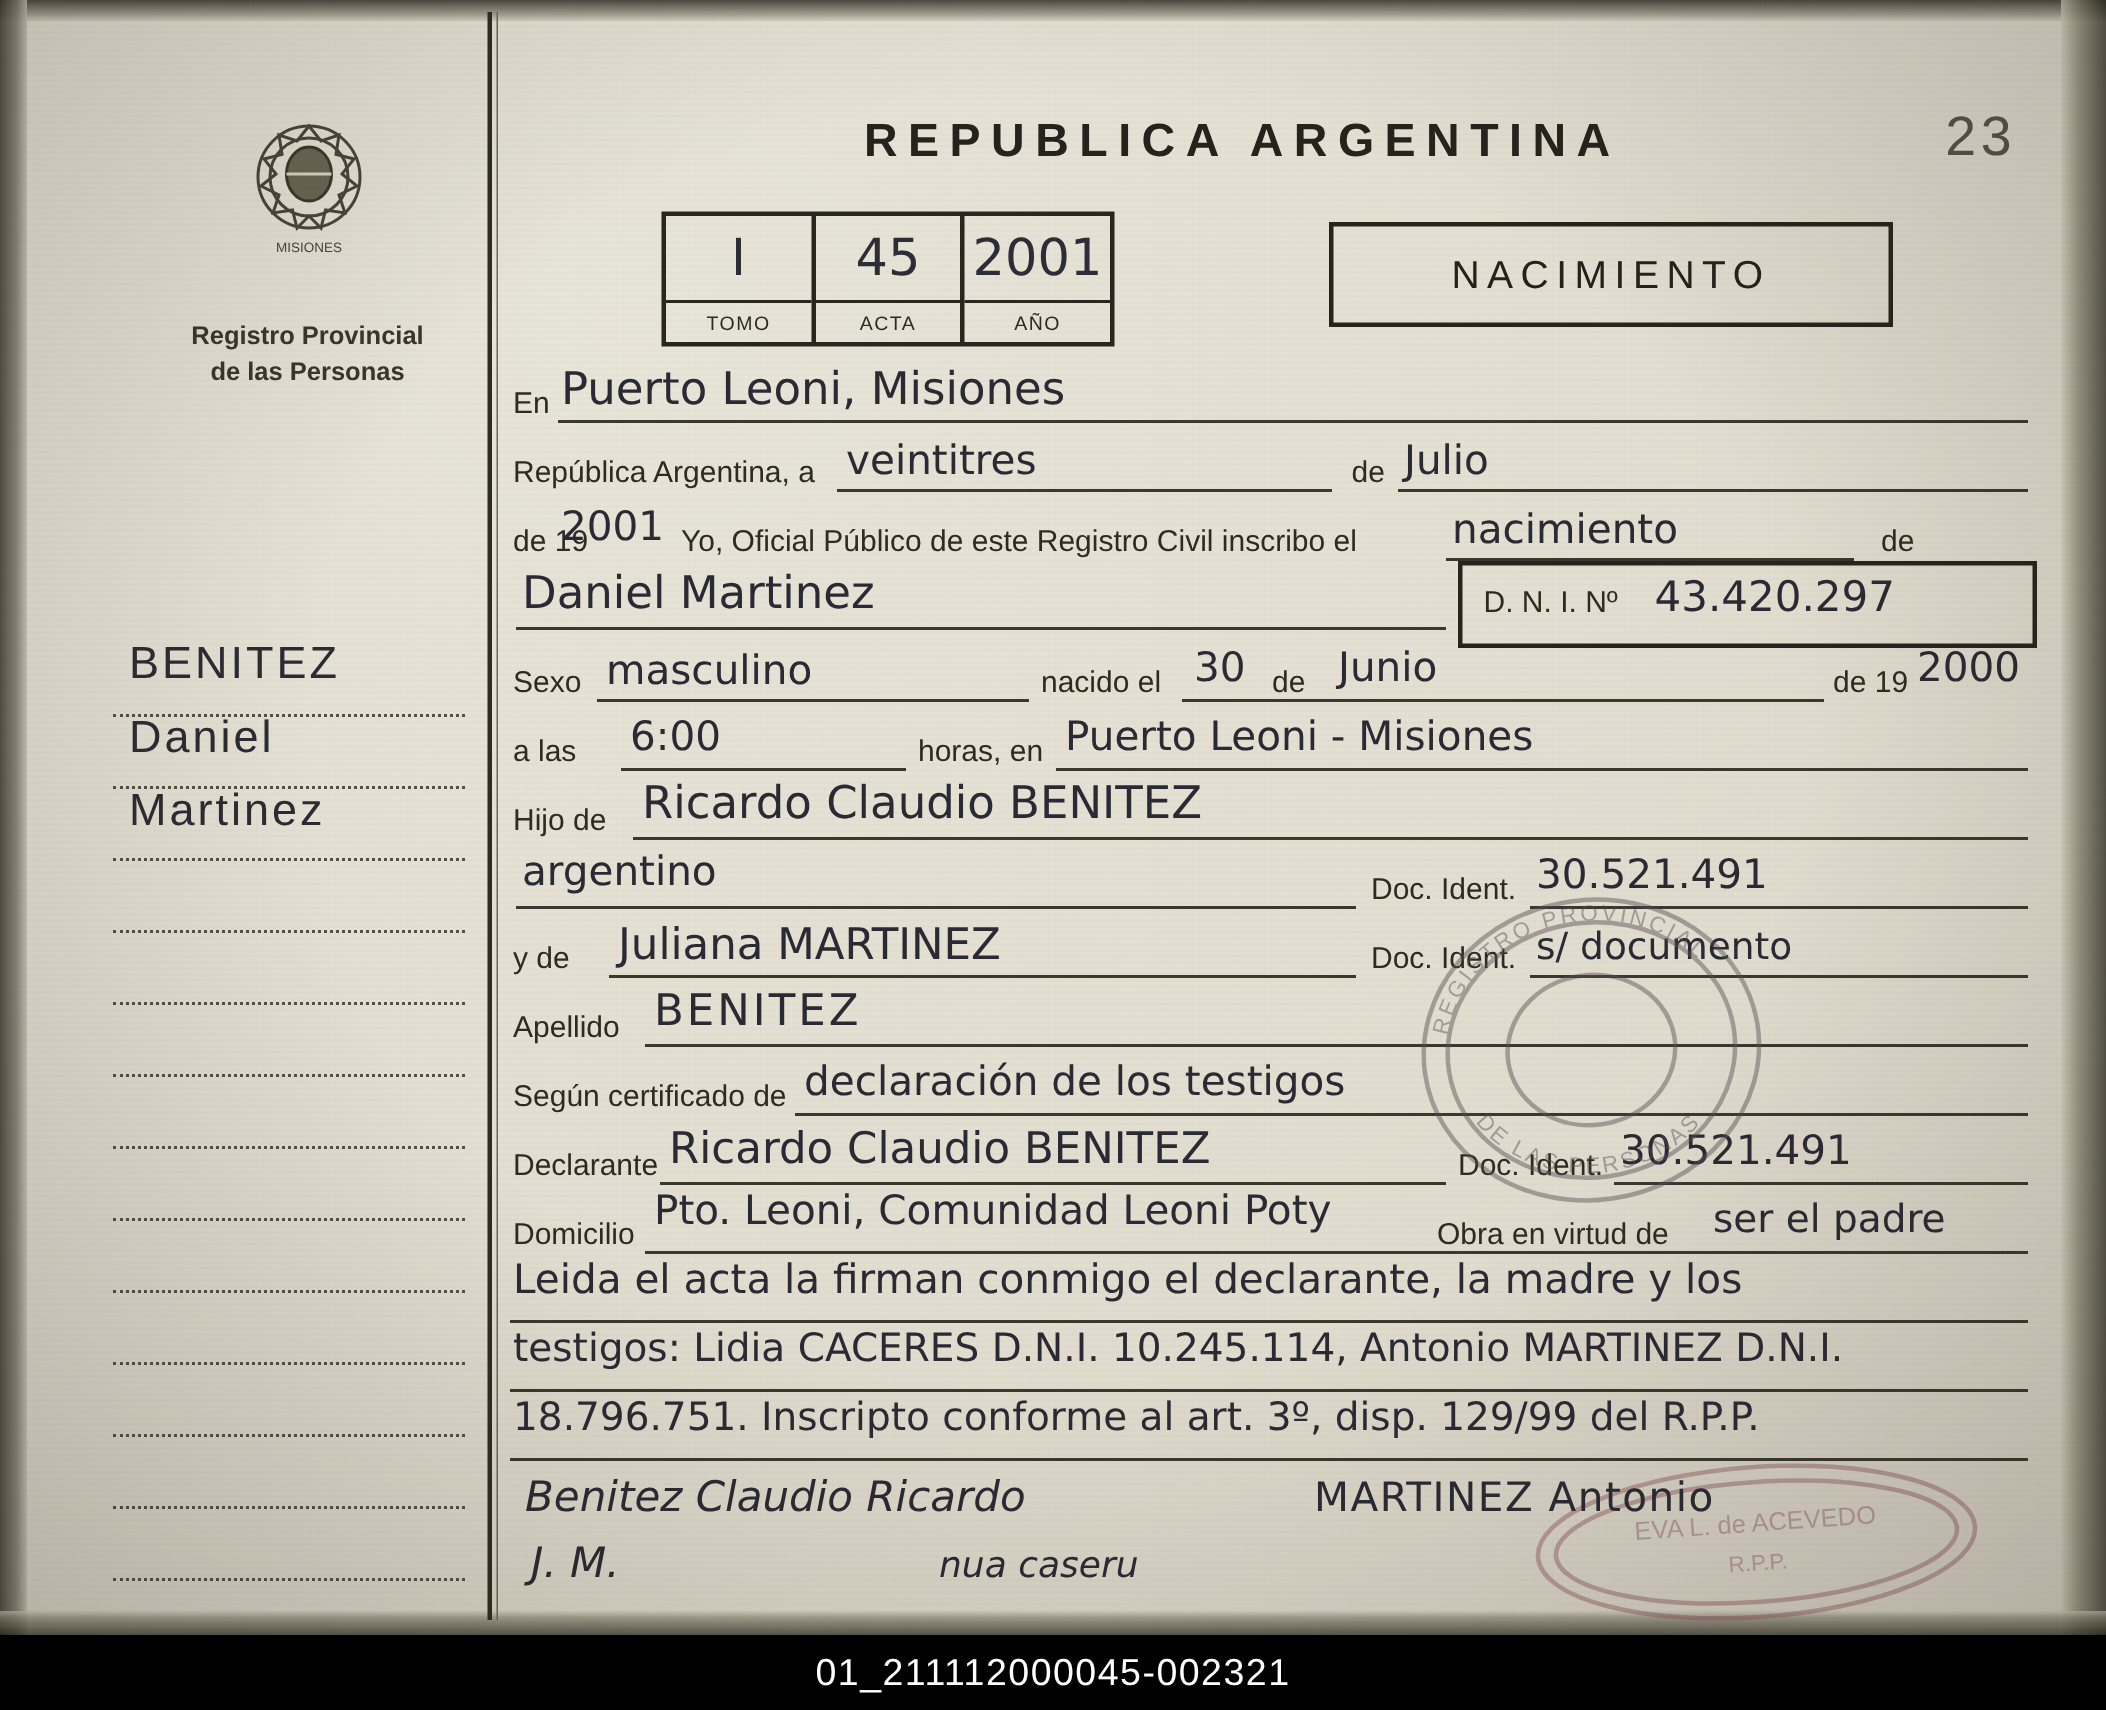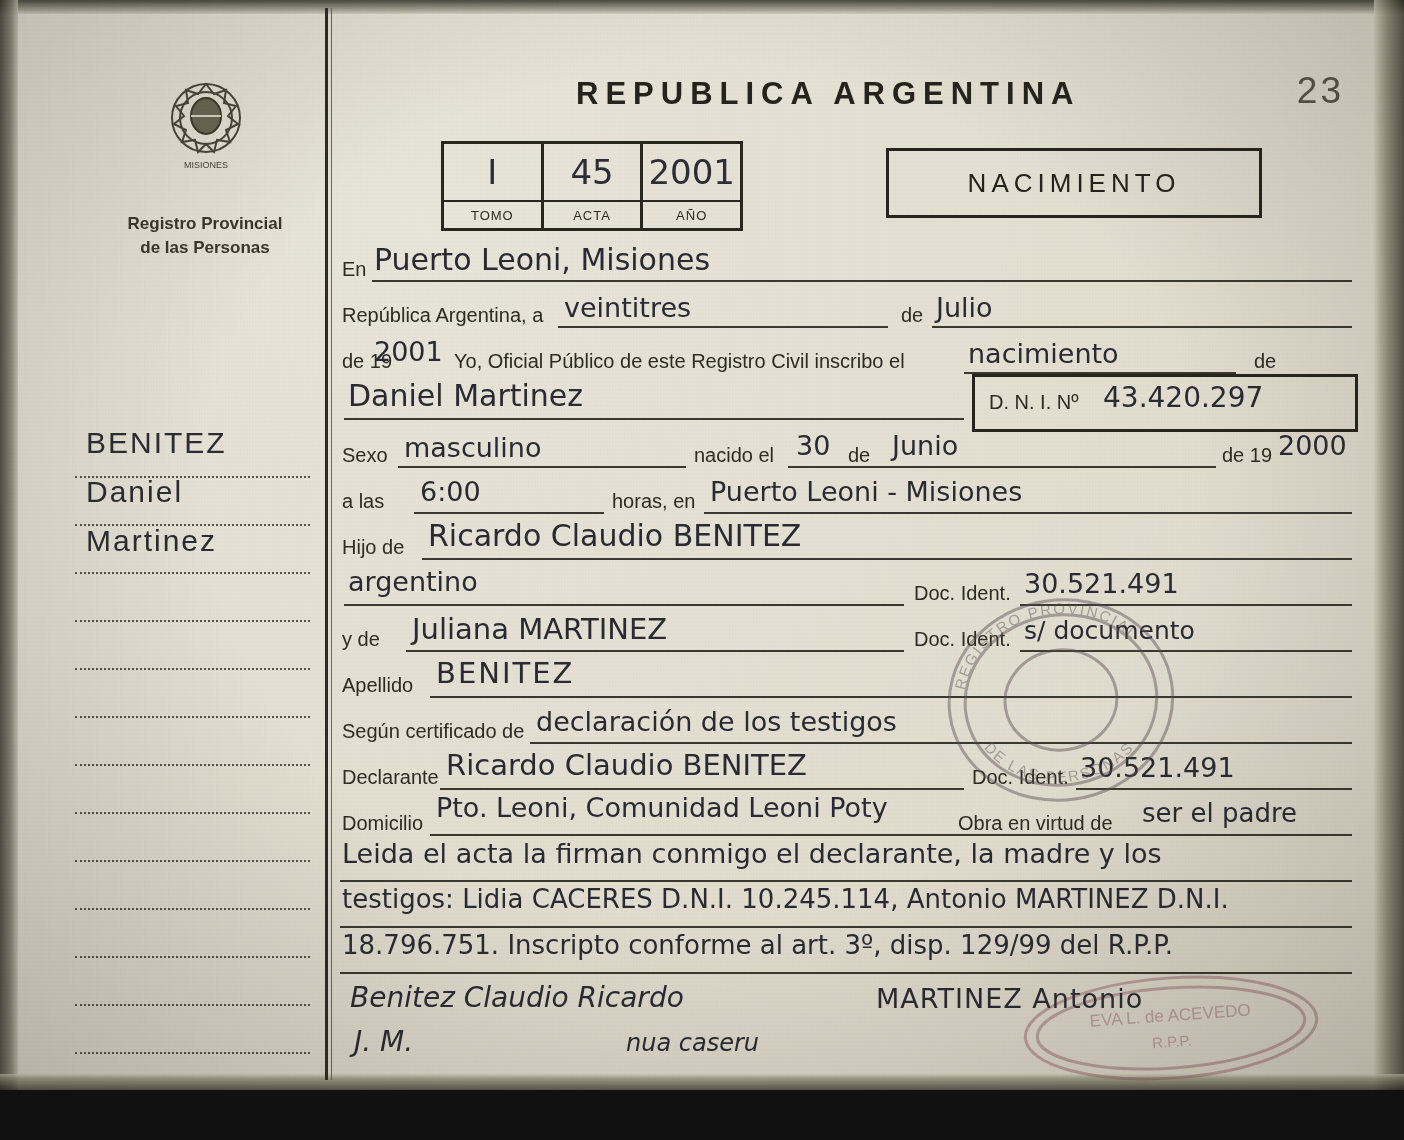--- a/index.html
+++ b/index.html
@@ -493,14 +493,17 @@
         <span class="hw" style="left:18px; top:52px; font-size:28px; font-style:italic;">J. M.</span>
         <span class="hw" style="left:290px; top:56px; font-size:24px; font-style:italic;">nua caseru</span>
       </div>
 
     </div>
 
     <div class="page-noise"></div>
     <div class="vignette"></div>
   </div>
 
+  <div class="caption-bar">
+    <span>01_211112000045-002321</span>
+  </div>
 
 </div>
 
 </body></html>

